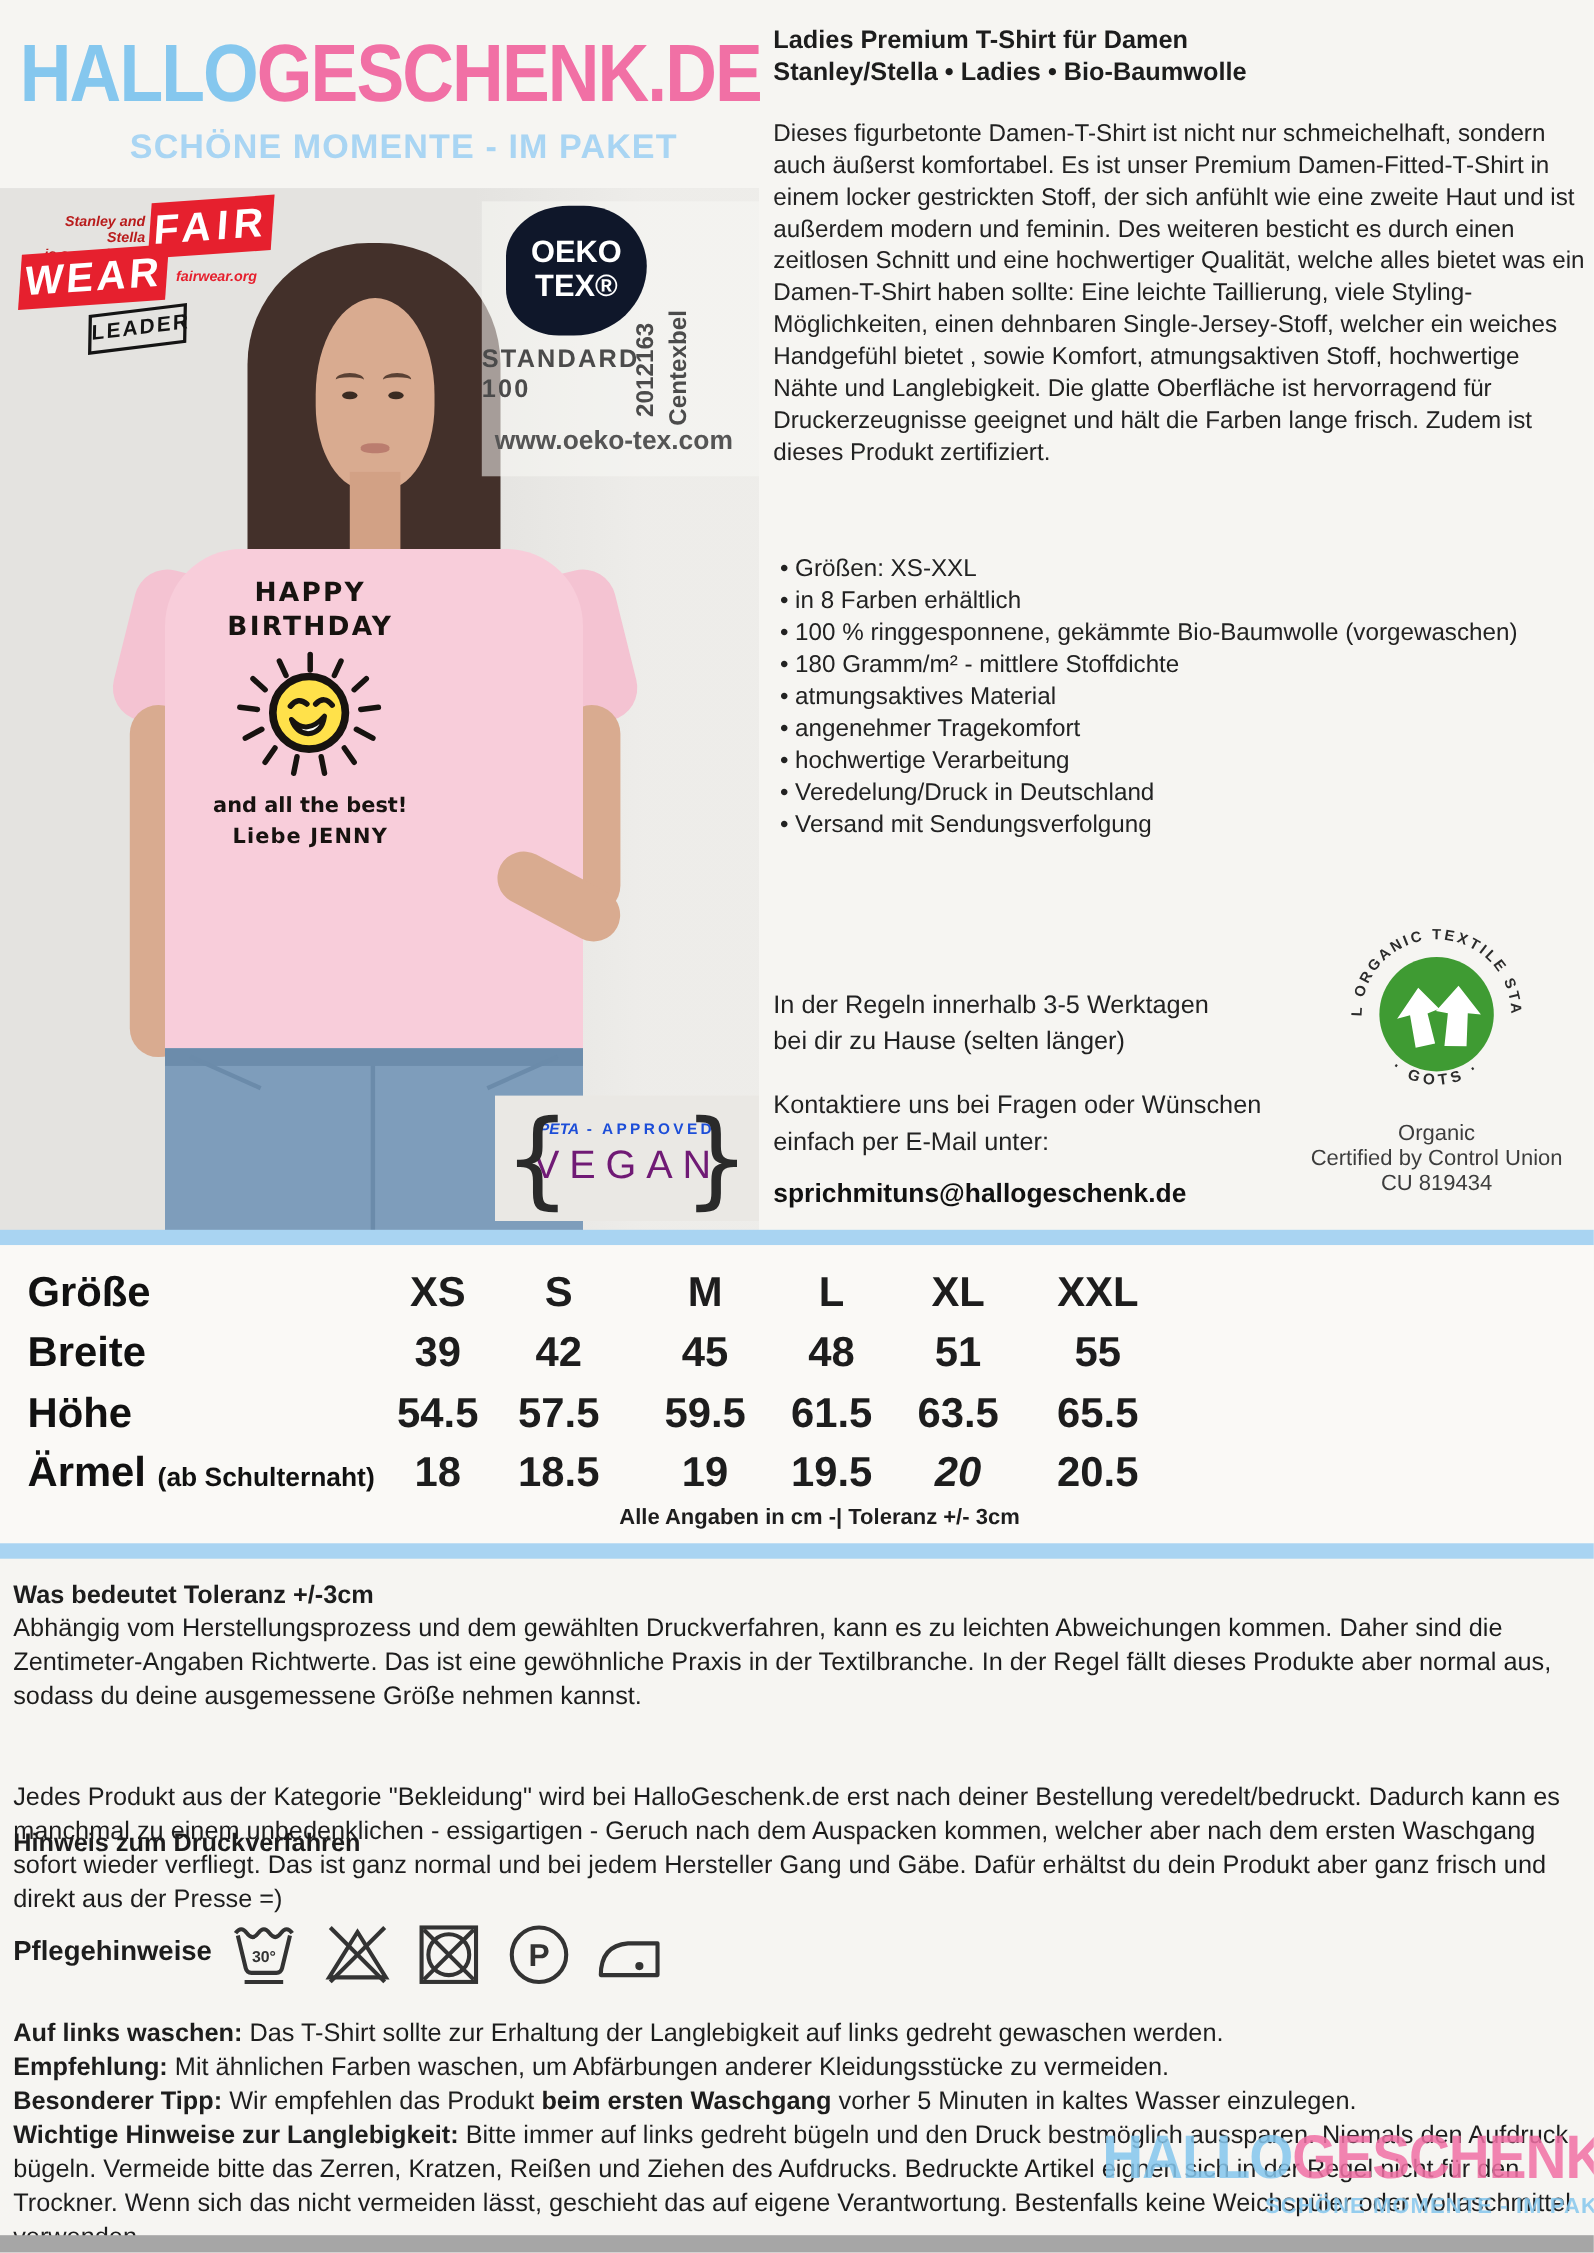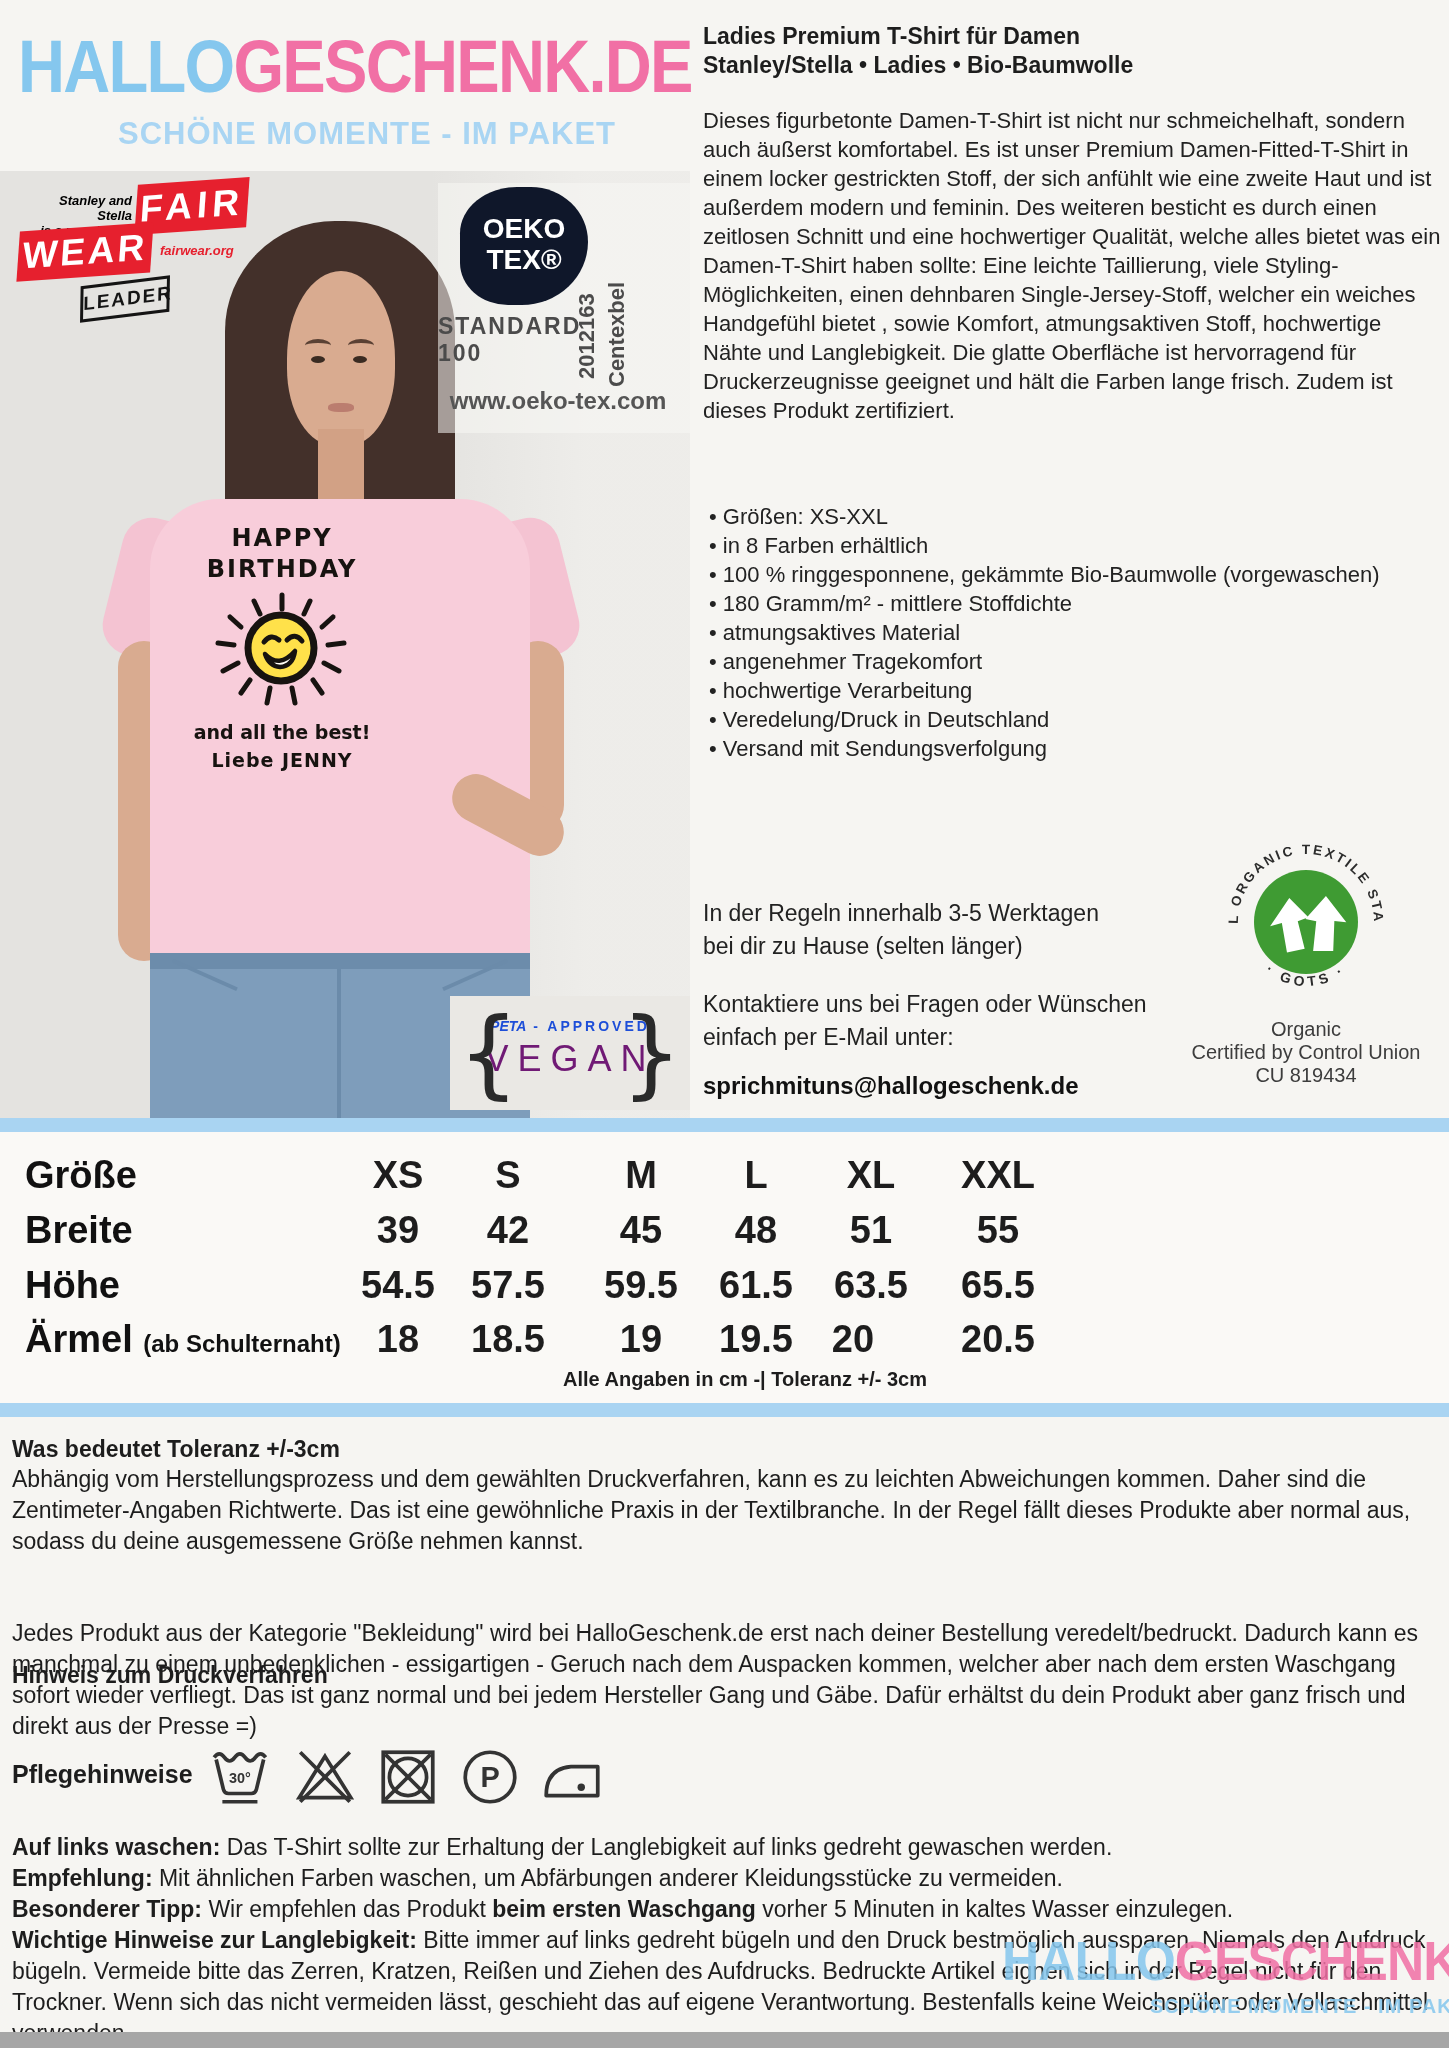--- a/index.html
+++ b/index.html
@@ -39,21 +39,21 @@
   .jeans .seam{position:absolute;left:187px;top:16px;width:4px;height:151px;background:#6b8baa;}
   .jeans .pocket{position:absolute;width:70px;height:4px;background:#6b8baa;transform:rotate(24deg);}
   
   .print{position:absolute;left:192px;top:352px;width:180px;text-align:center;color:#171310;
          font-family:"DejaVu Sans",sans-serif;}
   .print .l1,.print .l2{font-size:24px;font-weight:bold;letter-spacing:2px;line-height:31px;}
   .print .l3{font-size:19px;font-weight:bold;margin-top:4px;}
   .print .l4{font-size:19px;font-weight:bold;margin-top:6px;letter-spacing:1px;}
   
   .fw{left:18px;top:12px;width:235px;height:140px;}
-  .fw .member{position:absolute;left:6px;top:10px;width:108px;text-align:right;color:#000000;
+  .fw .member{position:absolute;left:6px;top:10px;width:108px;text-align:right;color:#b91c1c;
       font-size:13px;font-weight:bold;font-style:italic;line-height:15px;}
   .fw .box{position:absolute;background:#e6202e;color:#fff;font-weight:bold;text-align:center;}
   .fw .fair{left:118px;top:-2px;width:112px;height:50px;font-size:37px;line-height:50px;
       letter-spacing:5px;transform:rotate(-4deg) skewX(-8deg);}
   .fw .wear{left:0px;top:44px;width:134px;height:50px;font-size:37px;line-height:50px;
       letter-spacing:3px;transform:rotate(-4deg) skewX(-8deg);}
   .fw .url{position:absolute;left:142px;top:60px;color:#e6202e;font-size:13px;font-weight:bold;font-style:italic;}
   .fw .leader{position:absolute;left:62px;top:98px;width:84px;height:30px;border:3px solid #141414;
       color:#141414;font-size:19px;font-weight:bold;text-align:center;line-height:30px;letter-spacing:2px;
       transform:rotate(-7deg) skewX(-8deg);background:transparent;}
@@ -295,21 +295,21 @@
   <div class="abs tcell" style="left:933px;top:1260px;">65.5</div>
 
   <div class="abs trow tlabel" style="top:1314px;">
     <span>Ärmel</span>
     <span class="tsub">(ab Schulternaht)</span>
   </div>
   <div class="abs tcell" style="left:333px;top:1314px;">18</div>
   <div class="abs tcell" style="left:443px;top:1314px;">18.5</div>
   <div class="abs tcell" style="left:576px;top:1314px;">19</div>
   <div class="abs tcell" style="left:691px;top:1314px;">19.5</div>
-  <div class="abs tcell" style="left:788px;top:1314px;">20</div>
+  <div class="abs tcell" style="left:806px;top:1314px;font-style:italic;">20</div>
   <div class="abs tcell" style="left:933px;top:1314px;">20.5</div>
 
   <div class="abs footnote">Alle Angaben in cm -| Toleranz +/- 3cm</div>
 
   <div class="abs sec h1a boldhead">Was bedeutet Toleranz +/-3cm</div>
   <div class="abs sec p1a">Abhängig vom Herstellungsprozess und dem gewählten Druckverfahren, kann es zu leichten Abweichungen kommen. Daher sind die Zentimeter-Angaben Richtwerte. Das ist eine gewöhnliche Praxis in der Textilbranche. In der Regel fällt dieses Produkte aber normal aus, sodass du deine ausgemessene Größe nehmen kannst.</div>
   <div class="abs sec h2a boldhead">Hinweis zum Druckverfahren</div>
   <div class="abs sec p2a">Jedes Produkt aus der Kategorie "Bekleidung" wird bei HalloGeschenk.de erst nach deiner Bestellung veredelt/bedruckt. Dadurch kann es manchmal zu einem unbedenklichen - essigartigen - Geruch nach dem Auspacken kommen, welcher aber nach dem ersten Waschgang sofort wieder verfliegt. Das ist ganz normal und bei jedem Hersteller Gang und Gäbe. Dafür erhältst du dein Produkt aber ganz frisch und direkt aus der Presse =)</div>
 
   <div class="abs careLabel">Pflegehinweise</div>

